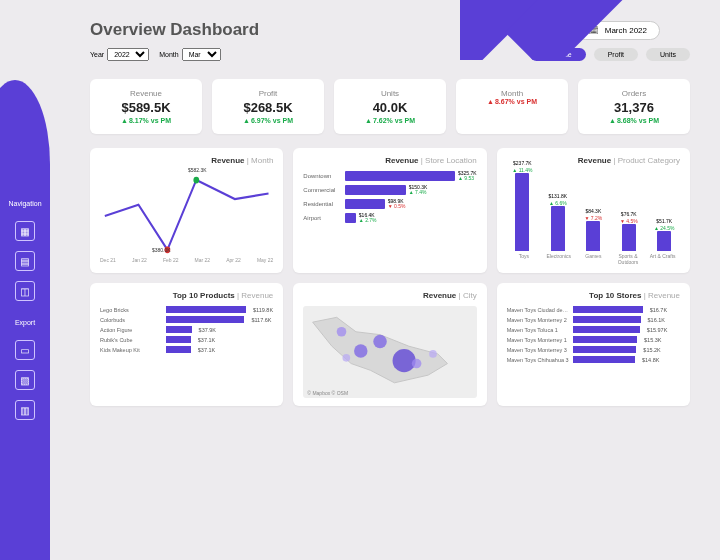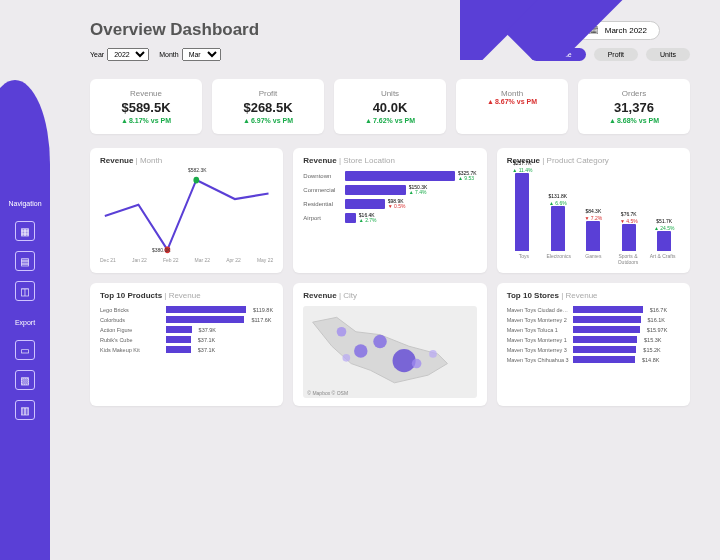--- a/index.html
+++ b/index.html
@@ -25,21 +25,21 @@
   .pill.active { background:#5a3fd6; color:#fff; }
   .kpi-row { display:flex; gap:10px; margin-top:18px; }
   .kpi { flex:1; background:#fff; border-radius:6px; padding:10px 0; text-align:center; box-shadow:0 1px 2px rgba(0,0,0,.05); }
   .kpi .label { font-size:8px; color:#888; }
   .kpi .value { font-size:13px; font-weight:700; color:#222; margin:2px 0; }
   .kpi .delta { font-size:7px; font-weight:600; }
   .delta-up::before { content:"▲"; color:#1aab4a; margin-right:1px; }
   .delta-down::before { content:"▲"; color:#d93030; margin-right:1px; display:inline-block; }
   .charts-grid { display:grid; grid-template-columns:repeat(3,1fr); gap:10px; margin-top:14px; }
   .card { background:#fff; border-radius:6px; padding:8px 10px; box-shadow:0 1px 2px rgba(0,0,0,.05); }
-  .card-title { font-size:8px; font-weight:600; text-align:left; color:#333; margin-bottom:6px; }
+  .card-title { font-size:8px; font-weight:600; text-align:right; color:#333; margin-bottom:6px; }
   .card-title .muted { color:#aaa; font-weight:400; }
   
   .line-chart { position:relative; height:90px; }
   .line-chart svg { width:100%; height:100%; }
   .line-axis { position:absolute; bottom:-2px; left:0; width:100%; display:flex; justify-content:space-between; font-size:5px; color:#999; }
   .line-ann { position:absolute; font-size:5px; color:#333; }
   
   .hbar-row { display:flex; align-items:center; gap:4px; margin:4px 0; font-size:6px; }
   .hbar-label { width:38px; color:#666; }
   .hbar-track { flex:1; display:flex; align-items:center; gap:3px; }

